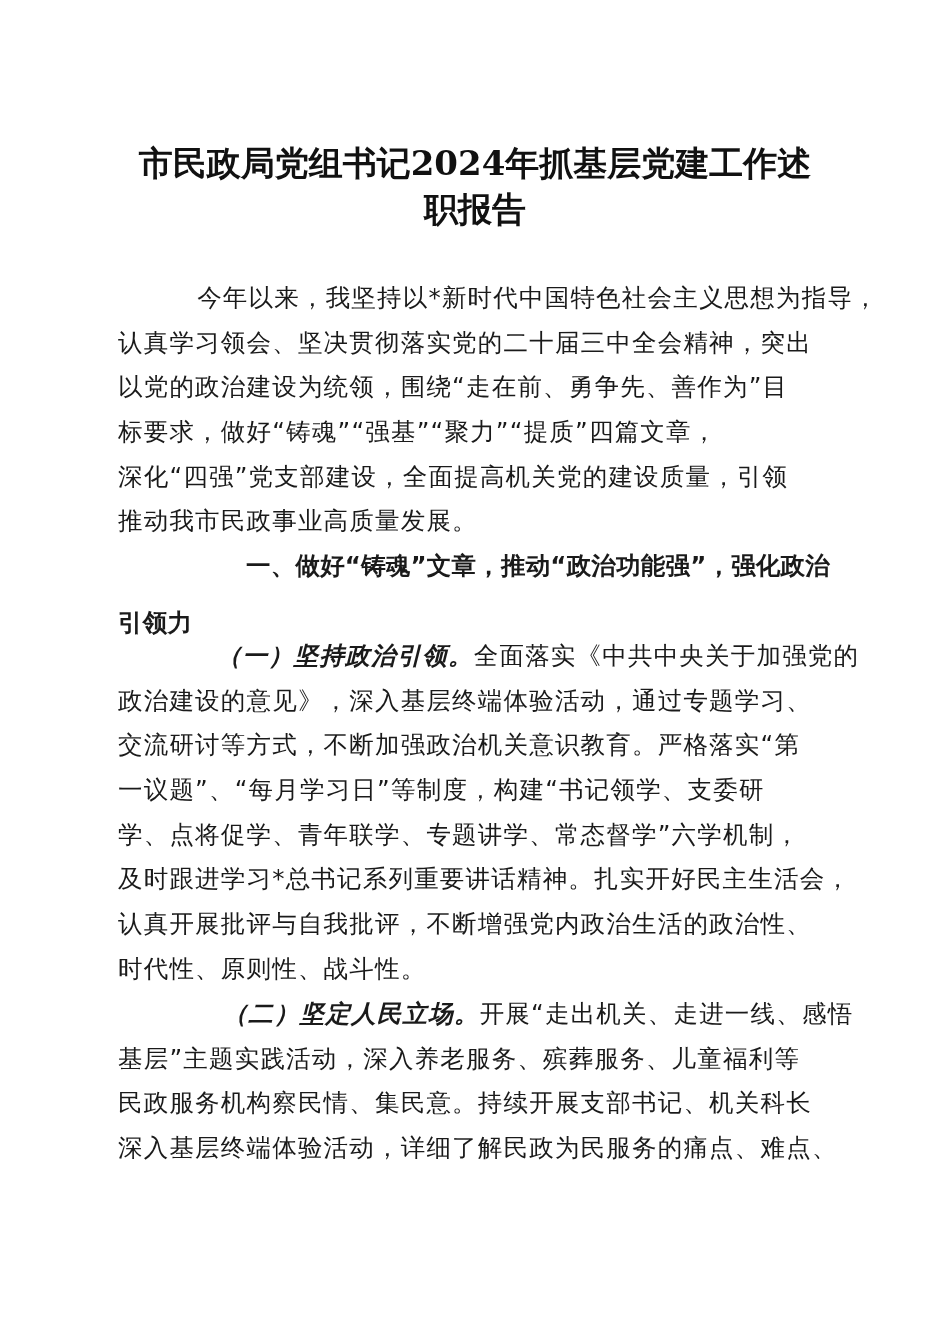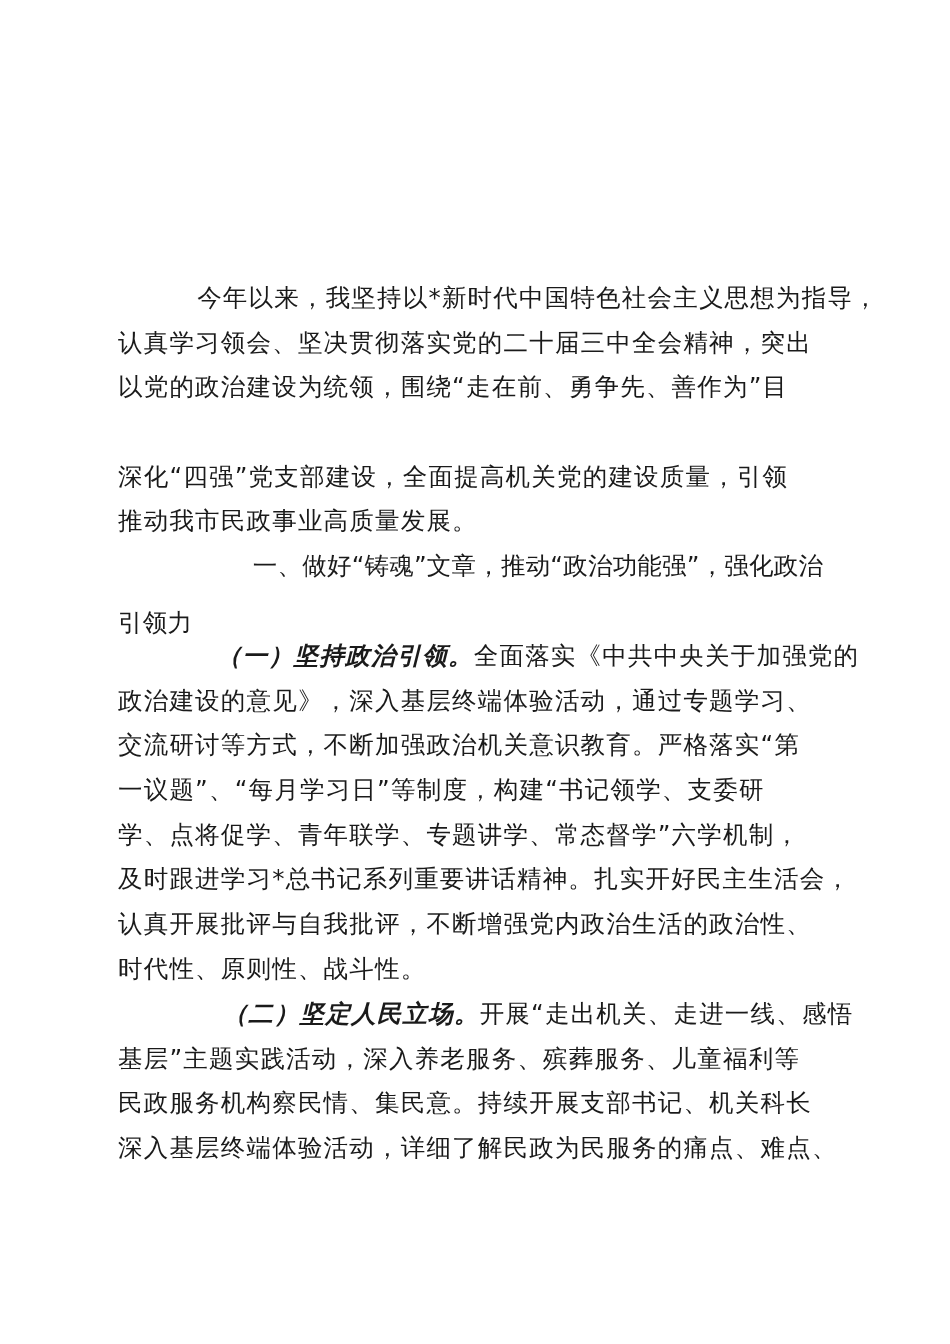--- a/index.html
+++ b/index.html
@@ -15,34 +15,37 @@
     font-weight: bold; font-size: 34px; line-height: 46px; letter-spacing: 0px;
     color: #111111;
   }
   .line {
     position: absolute; left: 118px; width: 740px; height: 45px;
     font-family: "DejaVu Sans", "Liberation Sans", sans-serif;
     font-size: 24.5px; line-height: 45px; white-space: nowrap;
     color: #1a1a1a; letter-spacing: 1.2px;
   }
   .indent { left: 168px; text-align: center; }
-  .h1 { font-weight: normal; letter-spacing: 0.2px; }
+  .h1 { font-weight: bold; letter-spacing: 0.2px; }
   .b { font-weight: bold; font-style: italic; }
 </style>
 </head>
 <body>
 
 <div class="page">
 
   <div class="title">
+    <div>市民政局党组书记2024年抓基层党建工作述</div>
+    <div>职报告</div>
   </div>
 
   <div class="line indent" style="top:275px">今年以来，我坚持以*新时代中国特色社会主义思想为指导，</div>
   <div class="line" style="top:364px">以党的政治建设为统领，围绕“走在前、勇争先、善作为”目</div>
   <div class="line" style="top:320px">认真学习领会、坚决贯彻落实党的二十届三中全会精神，突出</div>
+  <div class="line" style="top:409px">标要求，做好“铸魂”“强基”“聚力”“提质”四篇文章，</div>
   <div class="line" style="top:454px">深化“四强”党支部建设，全面提高机关党的建设质量，引领</div>
   <div class="line" style="top:498px">推动我市民政事业高质量发展。</div>
 
   <div class="line indent h1" style="top:543px">一、做好“铸魂”文章，推动“政治功能强”，强化政治</div>
   <div class="line h1" style="top:600px">引领力</div>
 
   <div class="line indent" style="top:633px">
     <span class="b">（一）坚持政治引领。</span><span>全面落实《中共中央关于加强党的</span>
   </div>
   <div class="line" style="top:678px">政治建设的意见》，深入基层终端体验活动，通过专题学习、</div>

